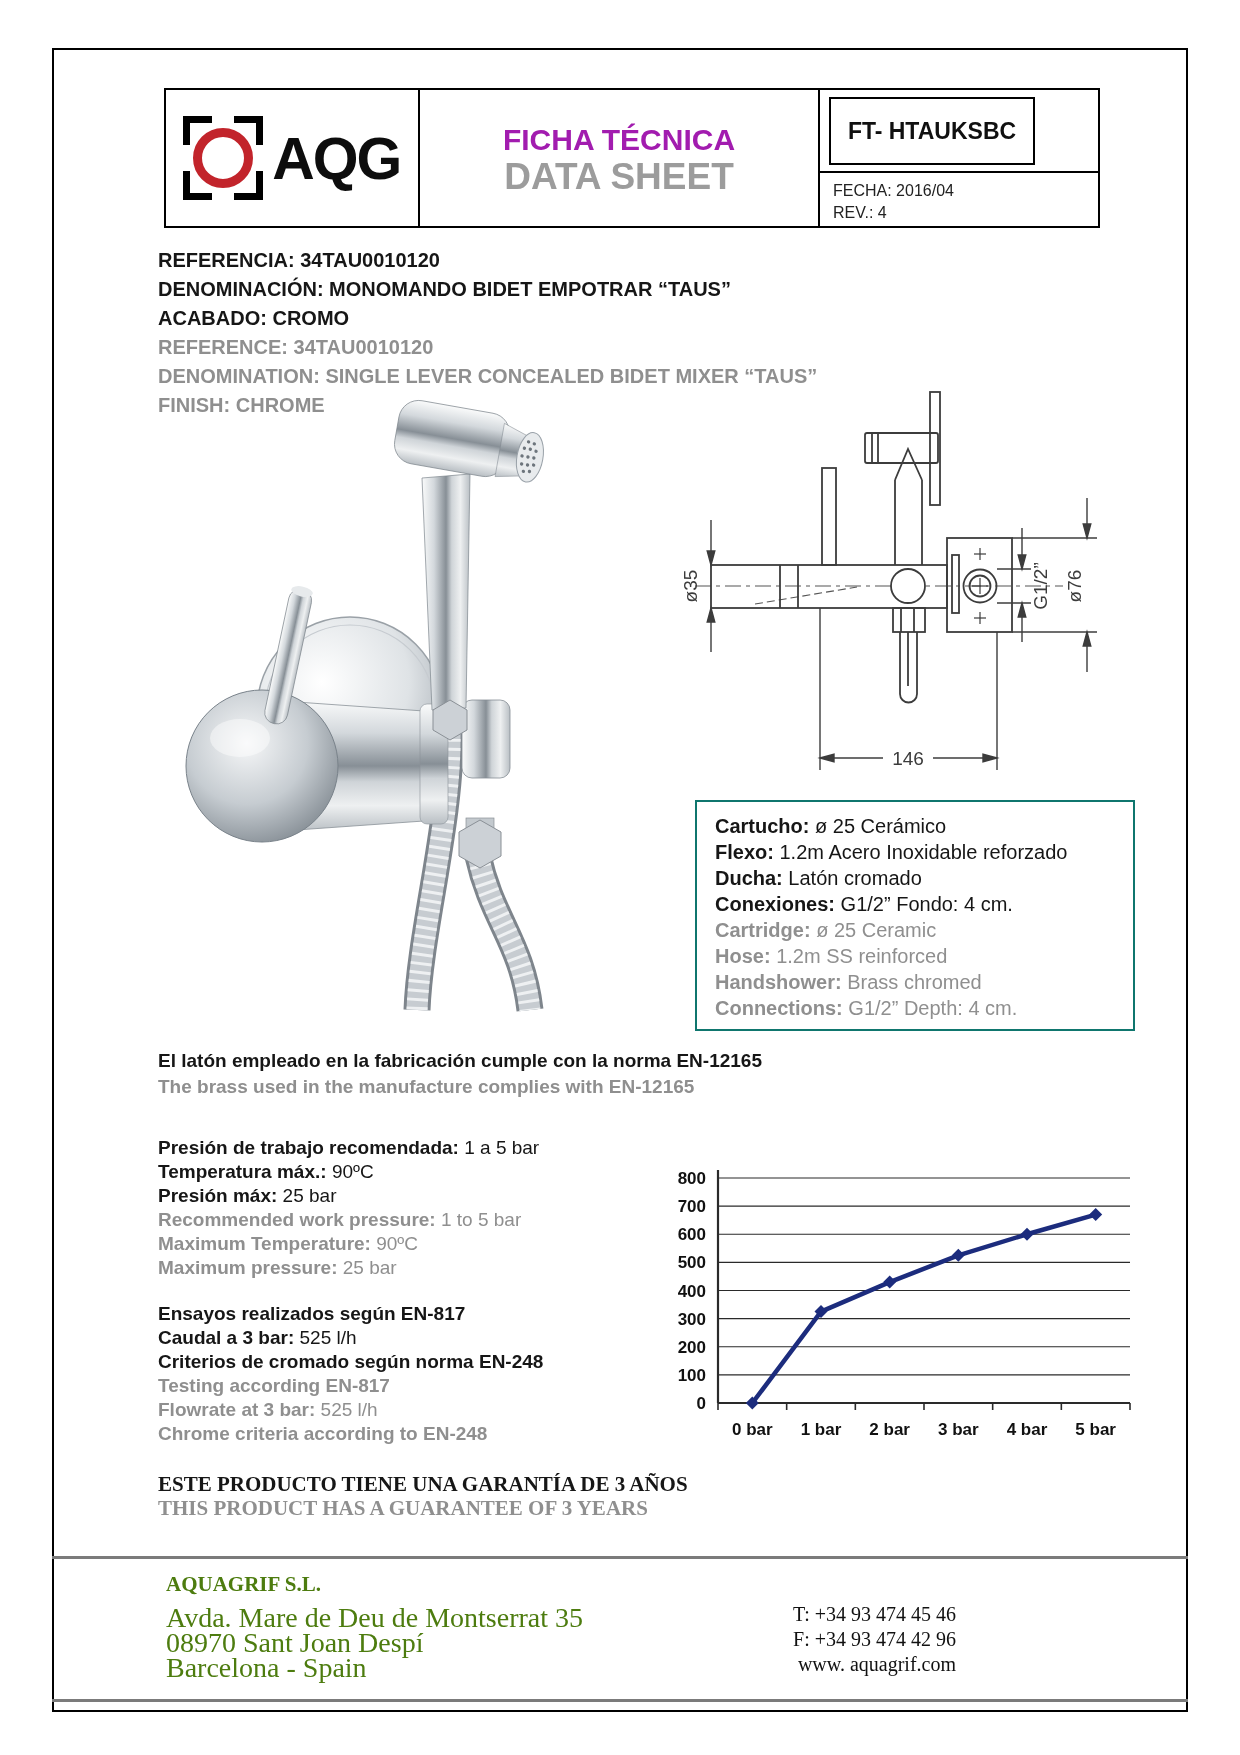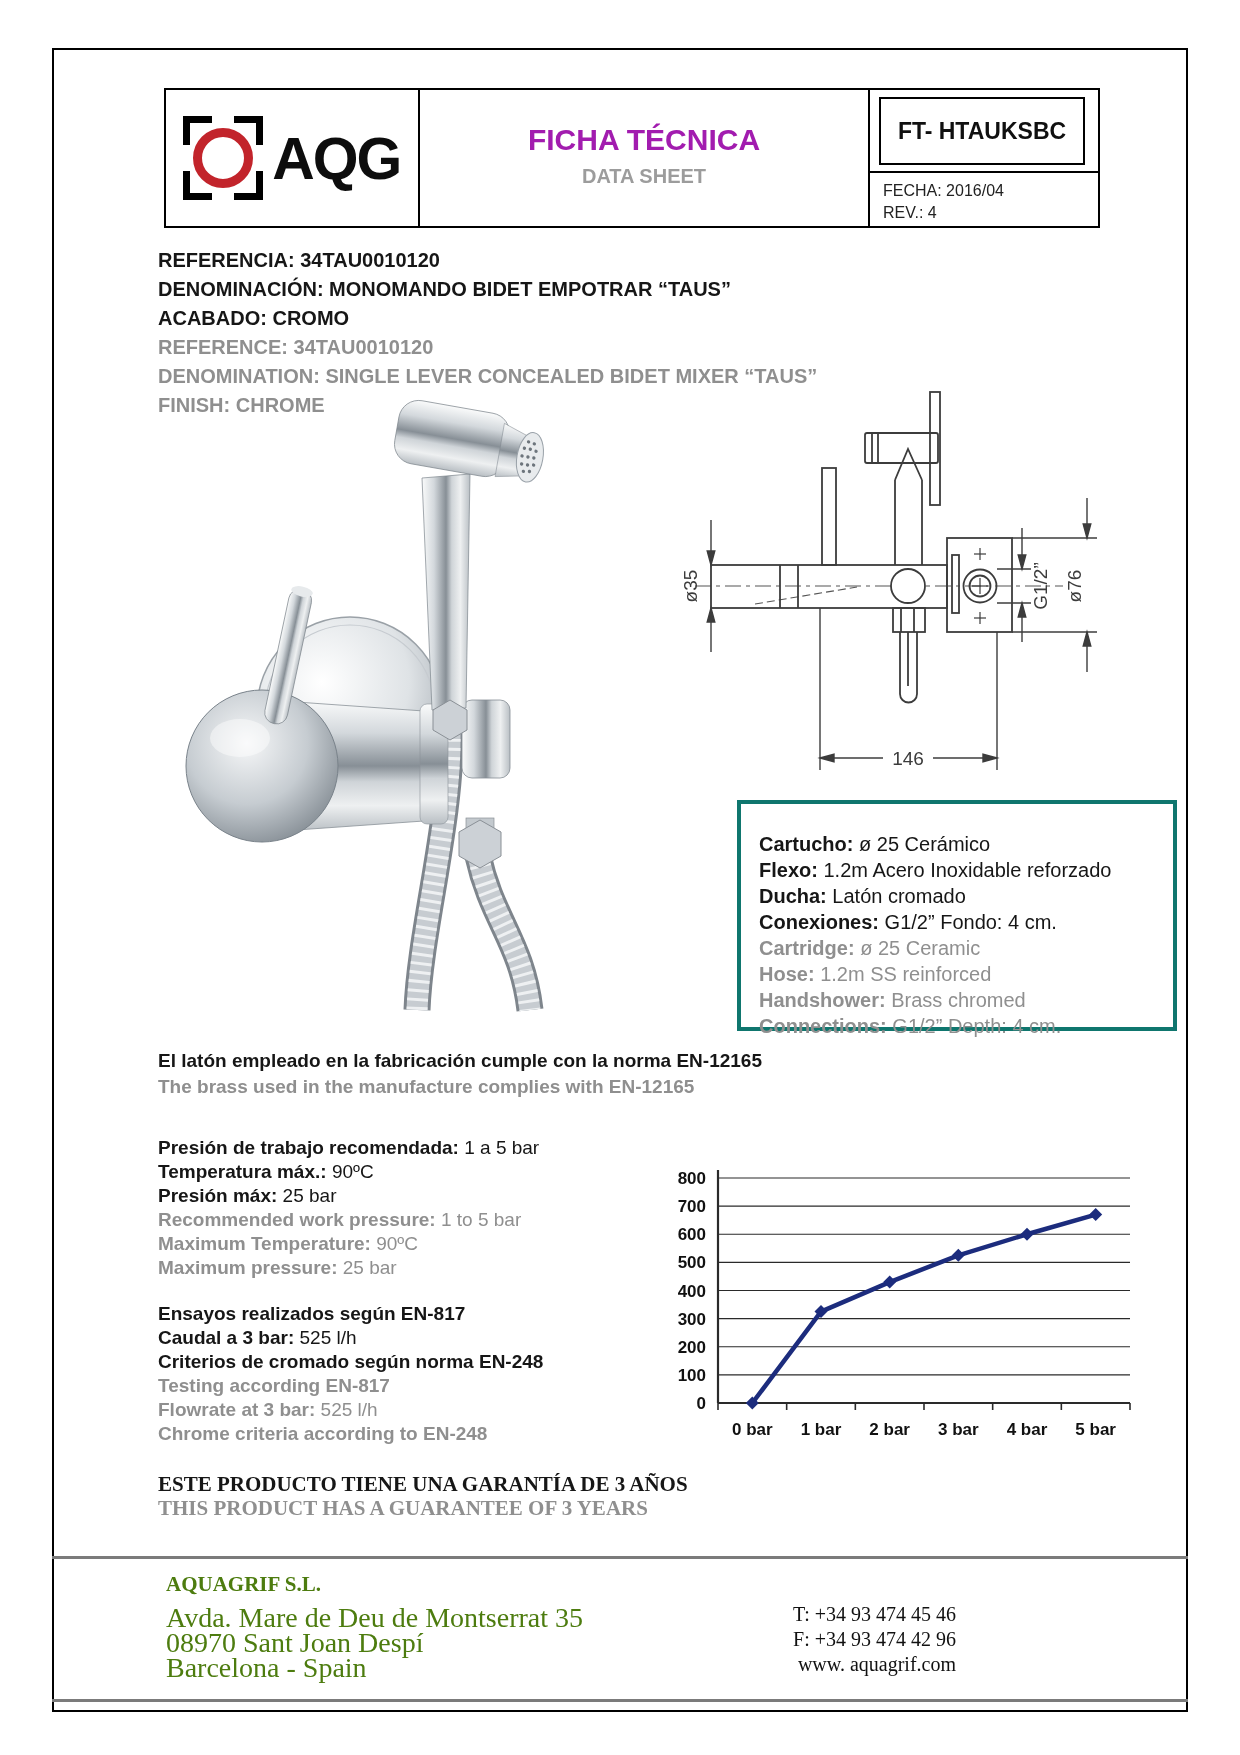--- a/index.html
+++ b/index.html
@@ -13,32 +13,32 @@
   .logo-mark{position:relative;width:80px;height:84px;}
   .corner{position:absolute;width:22px;height:22px;}
   .c-tl{left:0;top:0;border-top:7px solid #000;border-left:7px solid #000;}
   .c-tr{right:0;top:0;border-top:7px solid #000;border-right:7px solid #000;}
   .c-bl{left:0;bottom:0;border-bottom:7px solid #000;border-left:7px solid #000;}
   .c-br{right:0;bottom:0;border-bottom:7px solid #000;border-right:7px solid #000;}
   .ring{position:absolute;left:10px;top:12px;width:60px;height:60px;border:9px solid #c2242b;border-radius:50%;box-sizing:border-box;}
   .logo-text{font-size:60px;font-weight:bold;letter-spacing:-2px;color:#0d0d0d;transform:scaleX(.98);}
   .title-cell{flex:1;border-right:2px solid #000;display:flex;flex-direction:column;align-items:center;justify-content:center;line-height:37px;}
   .title-es{font-size:30px;font-weight:bold;color:#a21caf;}
-  .title-en{font-size:20px;font-weight:bold;color:#9c9c9c;}
-  .code-cell{width:228px;position:relative;}
+  .title-en{font-size:37px;font-weight:bold;color:#9c9c9c;}
+  .code-cell{width:248px;position:relative;padding-left:30px;}
   .code-box{position:absolute;left:9px;top:7px;width:206px;height:68px;border:2px solid #000;box-sizing:border-box;display:flex;align-items:center;justify-content:center;font-size:23px;font-weight:bold;color:#101010;}
   .code-divider{position:absolute;left:0;top:81px;width:100%;height:2px;background:#000;}
   .fecha{position:absolute;left:13px;top:92px;font-size:16px;color:#222;}
   .rev{position:absolute;left:13px;top:114px;font-size:16px;color:#222;}
 
   
   .es{color:#161616;}
   .en{color:#8f8f8f;}
   .ref-block{left:158px;top:246px;font-size:20px;line-height:29px;font-weight:bold;width:800px;}
-  .spec-box{left:737px;top:800px;width:440px;height:231px;border:4px solid #0f766e;box-sizing:border-box;padding:27px 0 0 18px;font-size:20px;line-height:26px;}
+  .spec-box{left:695px;top:800px;width:440px;height:231px;border:2px solid #0f766e;box-sizing:border-box;padding:11px 0 0 18px;font-size:20px;line-height:26px;}
   .lbl{font-weight:bold;}
   .compliance{left:158px;top:1048px;font-size:19px;line-height:26px;font-weight:bold;width:760px;}
   .pressure{left:158px;top:1136px;font-size:19px;line-height:24px;width:520px;}
   .testing{left:158px;top:1302px;font-size:19px;line-height:24px;width:520px;}
   .warranty{left:158px;top:1472px;font-size:21px;line-height:24px;font-weight:bold;width:760px;font-family:Liberation Serif, serif;}
 
   
   .chart-wrap{left:640px;top:1160px;width:500px;height:300px;}
   .cht{font-family:"Liberation Sans",sans-serif;font-size:17px;font-weight:bold;fill:#111;}
 

